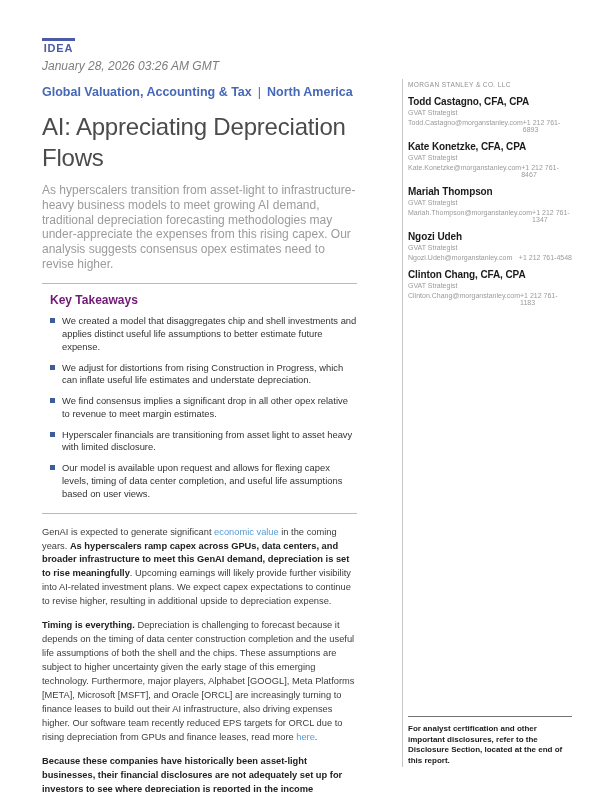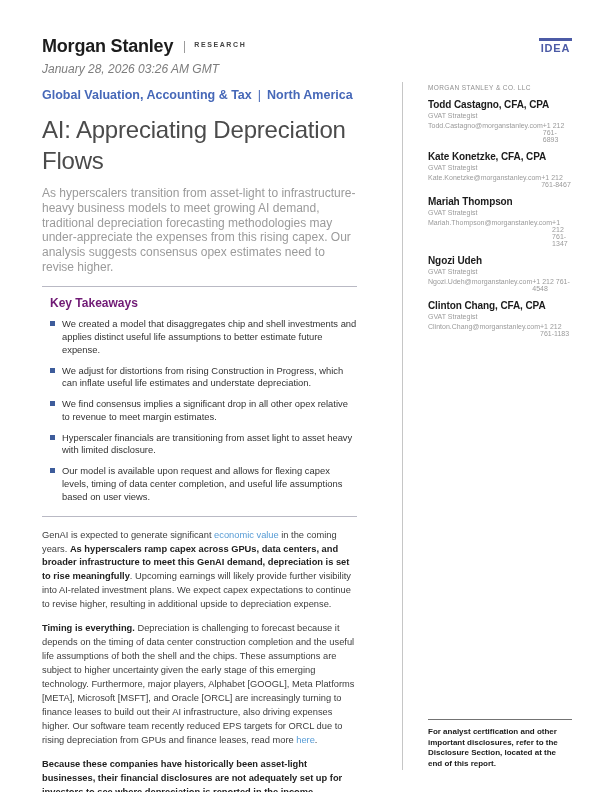--- a/index.html
+++ b/index.html
@@ -26,21 +26,21 @@
   }
   .idea-badge { text-align: center; margin-top: 2px; }
   .idea-bar { width: 33px; height: 3px; background: var(--badge-blue); margin: 0 auto 1px auto; }
   .idea-text { font-size: 11px; font-weight: 700; letter-spacing: 0.8px; color: var(--badge-blue); }
   .date-line { font-size: 12px; font-style: italic; color: #7d7d7d; margin-top: 5px; }
 
   
   .columns { display: flex; padding: 6px 40px 0 42px; height: 694px; gap: 35px; }
   .main-col { width: 325px; padding-right: 10px; }
   .sidebar {
-    flex: 1; border-left: 1px solid #c6c6c6; padding-left: 25px;
+    flex: 1; border-left: 1px solid #c6c6c6; padding-left: 5px;
     display: flex; flex-direction: column;
   }
 
   
   .sector-row { margin-top: 6px; font-size: 12.5px; font-weight: 700; color: var(--brand-blue); }
   .sector-sep { font-weight: 400; color: var(--brand-blue); padding: 0 6px; }
   .doc-title {
     margin-top: 13px; font-size: 24px; font-weight: 400; letter-spacing: -0.2px;
     color: #4b4b4b; line-height: 1.28;
   }
@@ -78,25 +78,20 @@
     font-size: 8px; font-weight: 700; line-height: 1.35; color: #1b1b1b;
   }
 </style>
 </head>
 <body>
 
 <div class="page">
 
   <div class="header">
     <div class="brand-row">
-      <div class="brand-left">
-        <span class="brand">Morgan Stanley</span>
-        <span class="brand-divider"></span>
-        <span class="brand-division">RESEARCH</span>
-      </div>
       <div class="idea-badge">
         <div class="idea-bar"></div>
         <div class="idea-text">IDEA</div>
       </div>
     </div>
     <div class="date-line">January 28, 2026 03:26 AM GMT</div>
   </div>
 
   <div class="columns">
 

